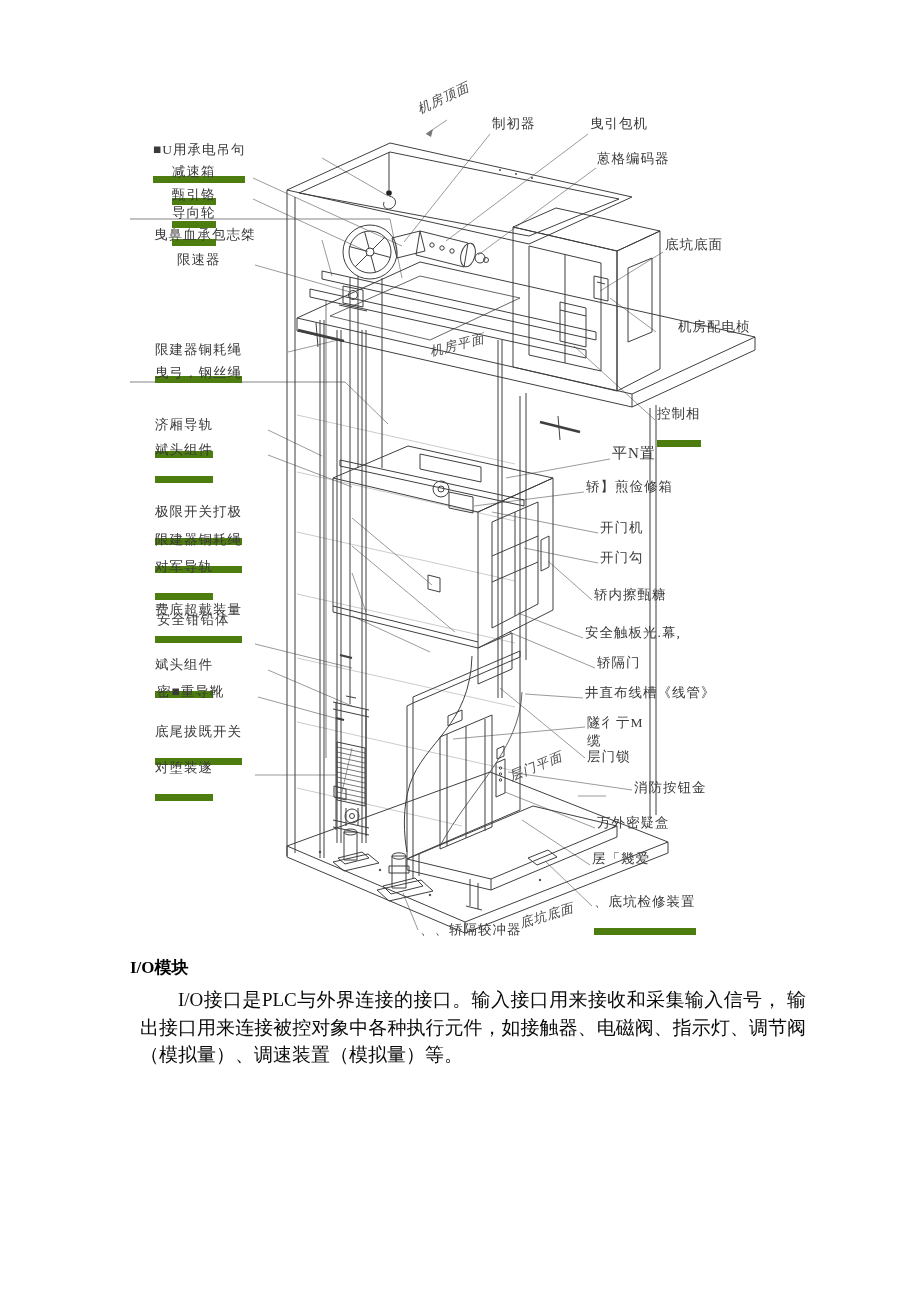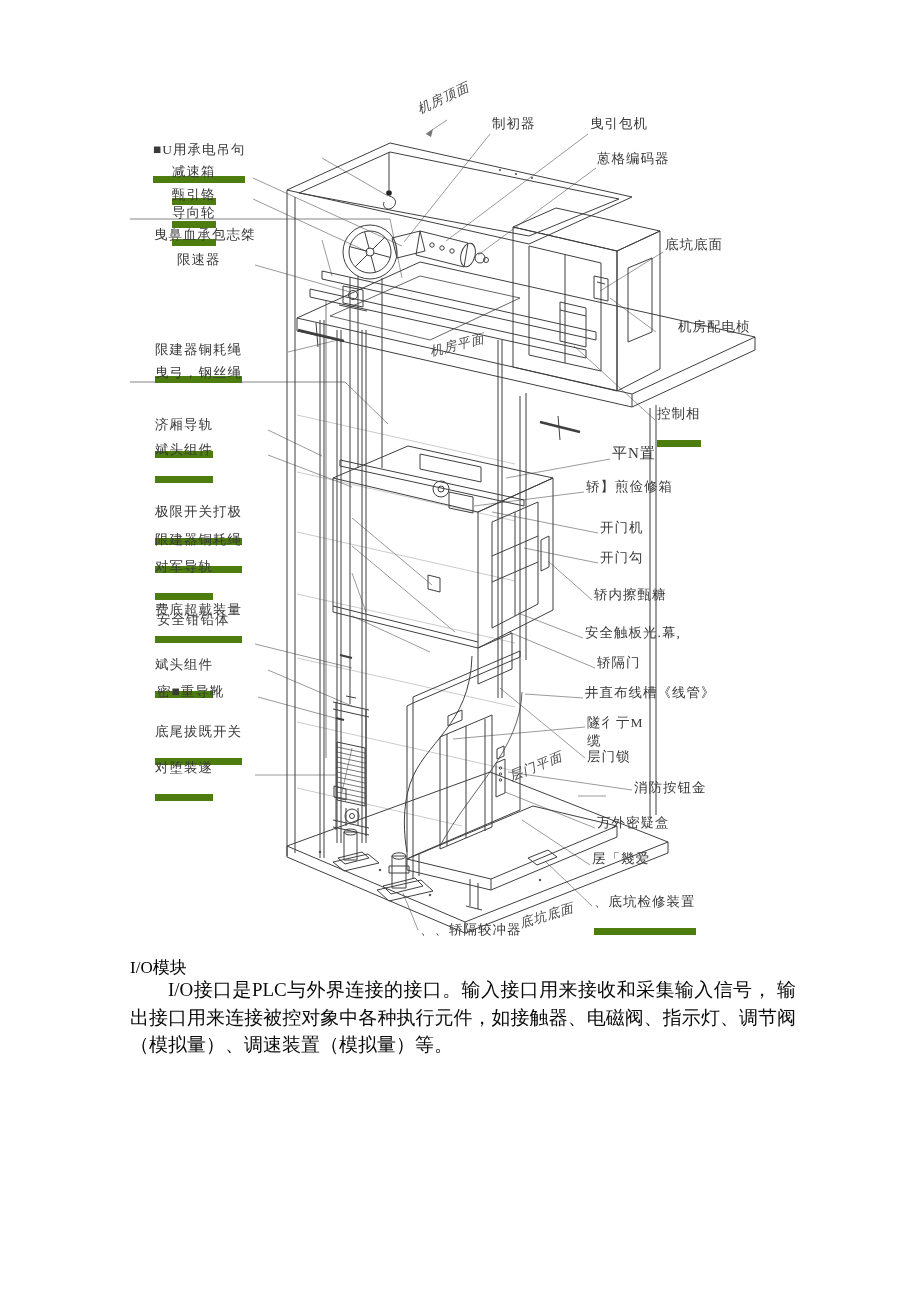--- a/index.html
+++ b/index.html
@@ -4,22 +4,22 @@
 <style>
   html,body{margin:0;padding:0;background:#fff;}
   .page{position:relative;width:920px;height:1302px;background:#ffffff;overflow:hidden;
         font-family:"Liberation Serif",serif;}
   svg{position:absolute;left:0;top:0;}
   .lbl{position:absolute;font-size:13.5px;letter-spacing:1px;color:#3a3a3a;
        white-space:nowrap;line-height:1.1;}
   .u{border-bottom:7px solid #4d7c0f;padding-bottom:18px;}
   .plane{font-style:italic;color:#4a4a4a;transform-origin:left center;font-size:13px;}
   .it{}
-  .io-heading{position:absolute;left:130px;top:956px;font-size:17px;font-weight:normal;color:#000;}
-  .io-para{position:absolute;left:130px;top:976px;width:666px;margin:0;font-size:19px;
+  .io-heading{position:absolute;left:130px;top:956px;font-size:17px;font-weight:bold;color:#000;}
+  .io-para{position:absolute;left:130px;top:976px;width:666px;margin:10px;font-size:19px;
            line-height:1.45;color:#0a0a0a;text-indent:2em;text-align:justify;}
 </style>
 </head>
 <body>
 
 <div class="page">
 
   <svg width="920" height="1302" viewBox="0 0 920 1302">
 
     <g stroke="#a8a8a8" stroke-width="0.6">

